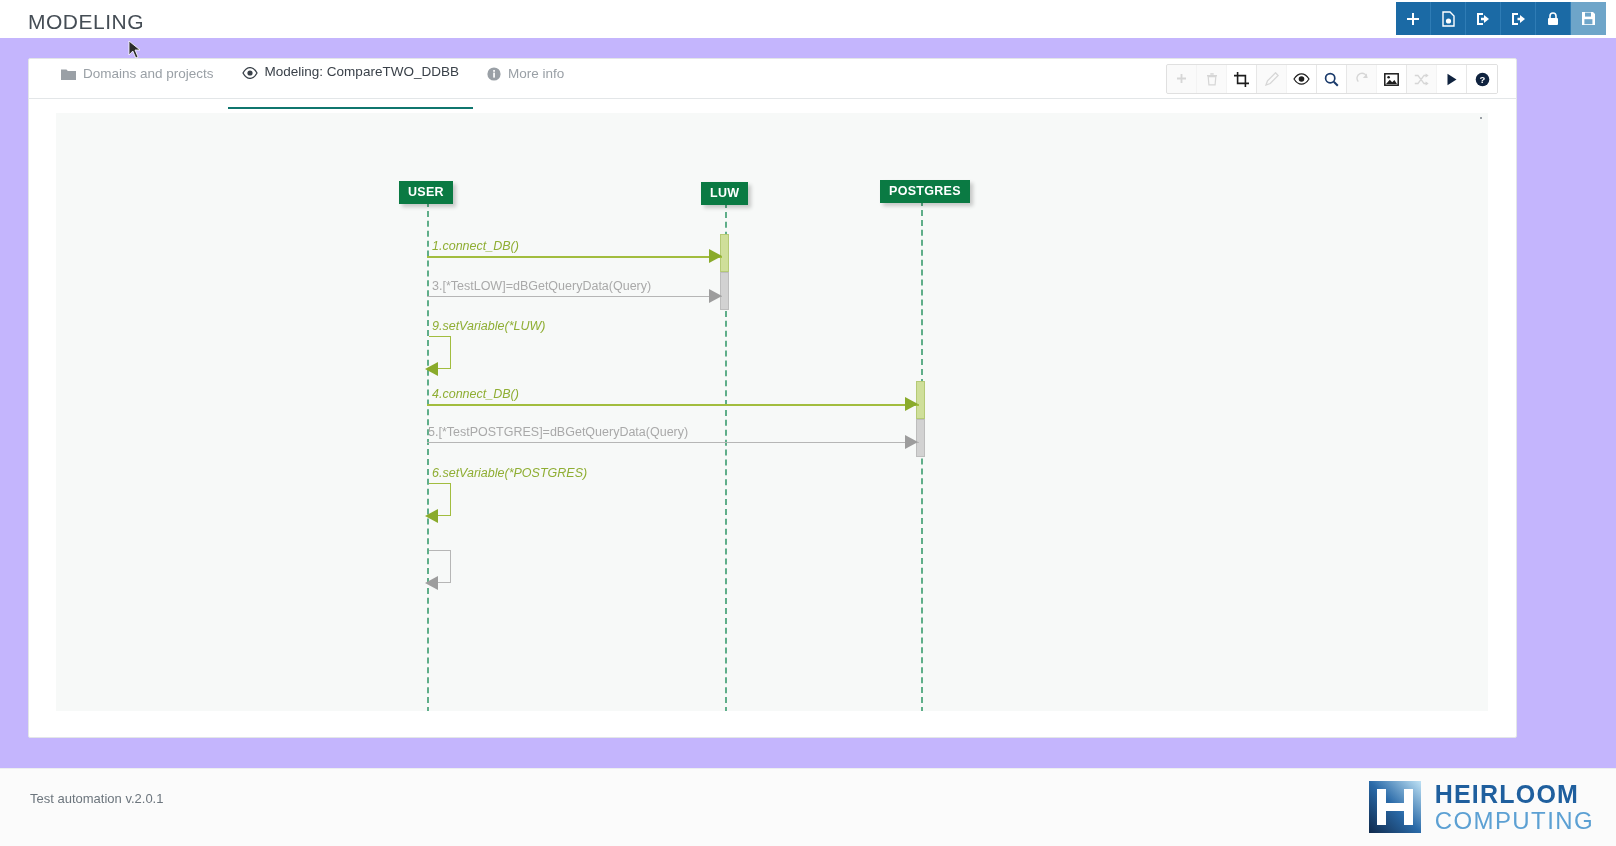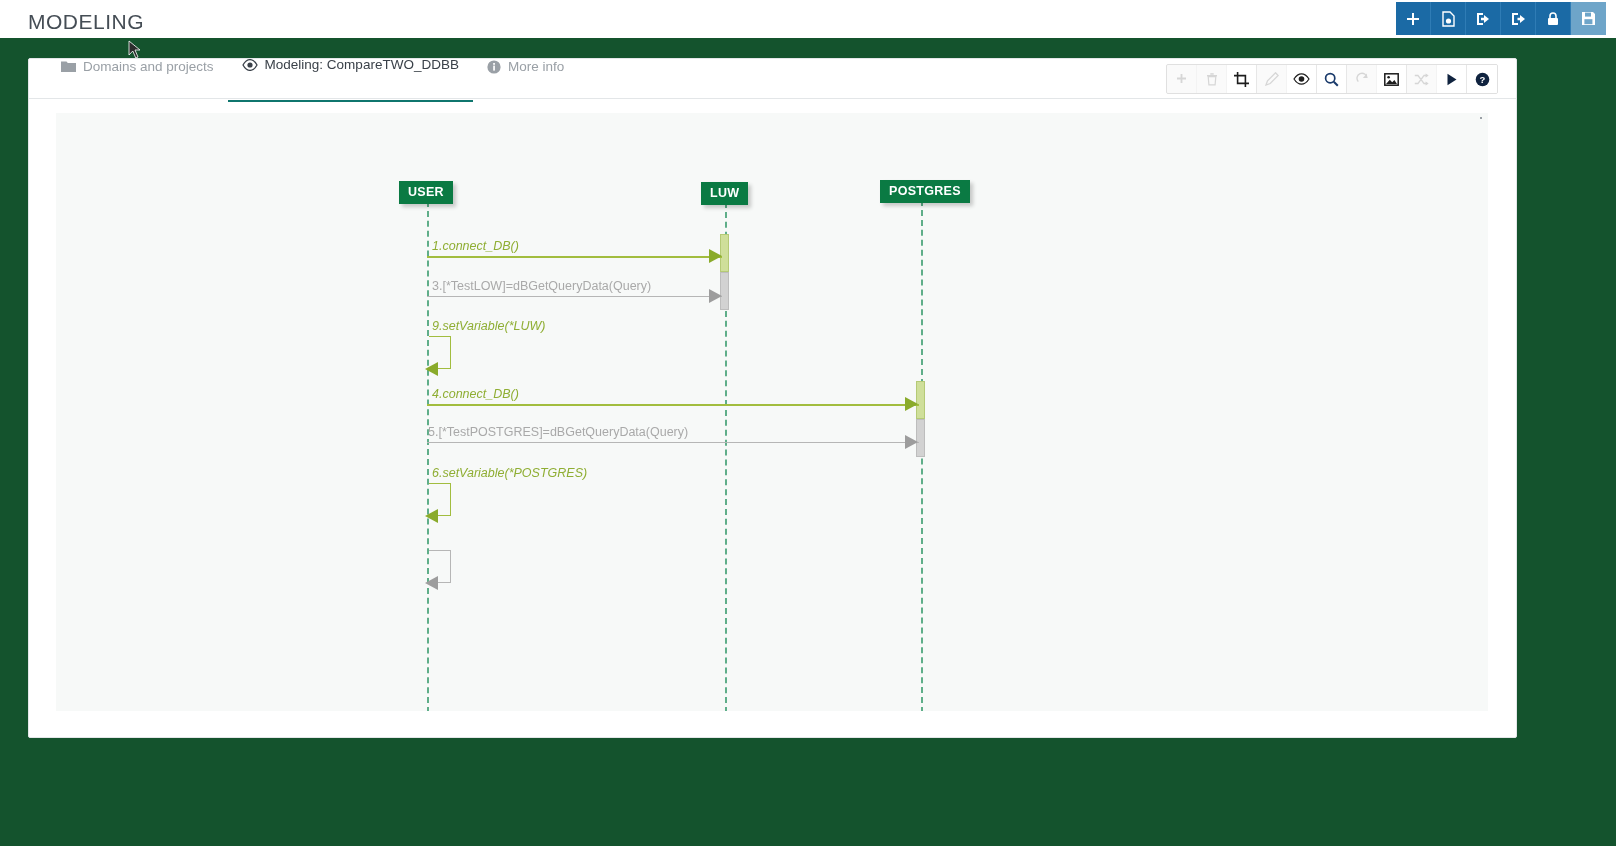--- a/index.html
+++ b/index.html
@@ -5,21 +5,21 @@
   * { box-sizing: border-box; margin: 0; padding: 0; }
   html, body {
     width: 1616px; height: 846px;
     background: #ffffff;
     font-family: "Liberation Sans", sans-serif;
     overflow: hidden;
   }
   .app {
     position: relative;
     width: 1616px; height: 846px;
-    background: #14532d;
+    background: #c4b5fd;
   }
 
   
   .topbar {
     position: absolute; top: 0; left: 0; right: 0; height: 38px;
     background: #ffffff;
   }
   .top-actions {
     position: absolute; top: 2px; right: 10px;
     display: flex;
@@ -59,24 +59,24 @@
   }
 
   
   .tabs {
     position: relative; height: 40px;
     border-bottom: 1px solid #e3e6e8;
     padding-left: 18px;
     display: flex; align-items: flex-end;
   }
   .tab {
-    display: flex; align-items: center; gap: 7px;
+    display: flex; align-items: flex-end; gap: 7px;
     padding: 0 14px 28px 14px;
     font-size: 13.5px; color: #9aa0a6;
-    cursor: pointer; position: relative; top: 4px;
+    cursor: pointer; position: relative; top: 11px;
   }
   .tab.active { color: #3a4149; border-bottom: 2px solid #0f766e; }
   .tab .t-ico { display:flex; align-items:center; }
 
   
   .diagram-tools {
     position: absolute; right: 18px; top: 5px;
     display: flex;
     border: 1px solid #e0e0e0;
     border-radius: 2px;
@@ -392,14 +392,34 @@
       <div class="self-loop loop-green" style="left:373px; top:370px; width:22px; height:33px;"></div>
       <div class="arrow-head ah-left-green" style="left:369px; top:396px;"></div>
       <div class="msg-label lbl-green" style="left:376px; top:353px;">6.setVariable(*POSTGRES)</div>
 
       <div class="self-loop loop-gray" style="left:373px; top:437px; width:22px; height:33px;"></div>
       <div class="arrow-head ah-left-gray" style="left:369px; top:463px;"></div>
 
     </div>
   </div>
 
+  <div class="footer">
+    <div class="footer-text">Test automation v.2.0.1</div>
+    <div class="brand">
+      <svg class="brand-mark" viewBox="0 0 52 52">
+        <defs>
+          <linearGradient id="hgrad" x1="0" y1="1" x2="1" y2="0">
+            <stop offset="0%" stop-color="#102a4c"></stop>
+            <stop offset="50%" stop-color="#2a6aa8"></stop>
+            <stop offset="100%" stop-color="#bfe2f5"></stop>
+          </linearGradient>
+        </defs>
+        <rect x="0" y="0" width="52" height="52" fill="url(#hgrad)"></rect>
+        <path d="M8 8h9v14h18V8h9v36h-9V30H17v14H8z" fill="#ffffff"></path>
+      </svg>
+      <div class="brand-words">
+        <div class="brand-line1">HEIRLOOM</div>
+        <div class="brand-line2">COMPUTING</div>
+      </div>
+    </div>
+  </div>
 
 </div>
 
 </body></html>

